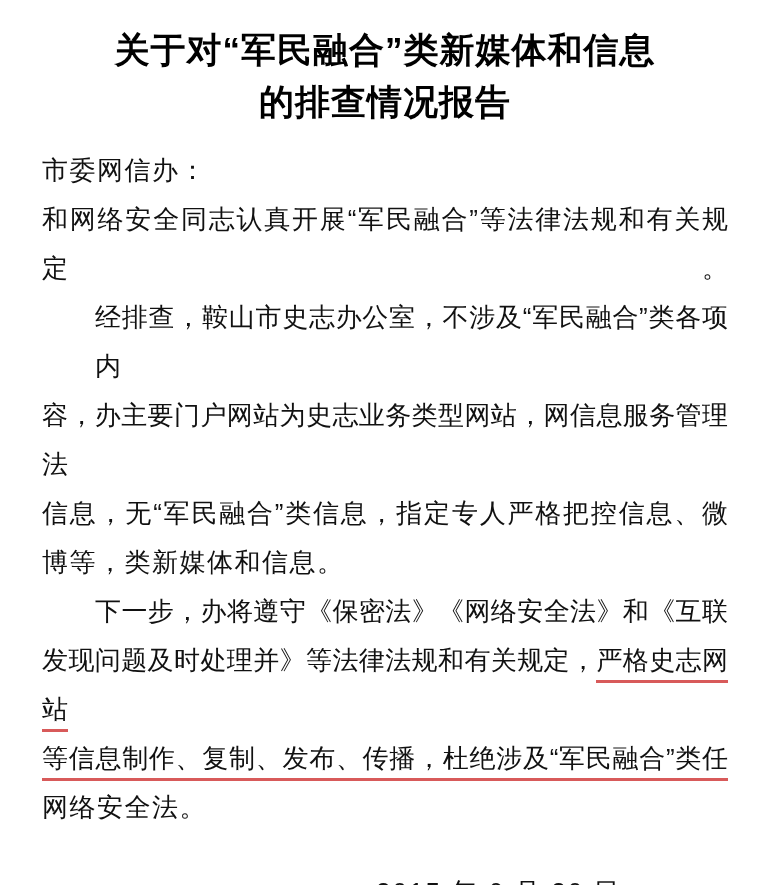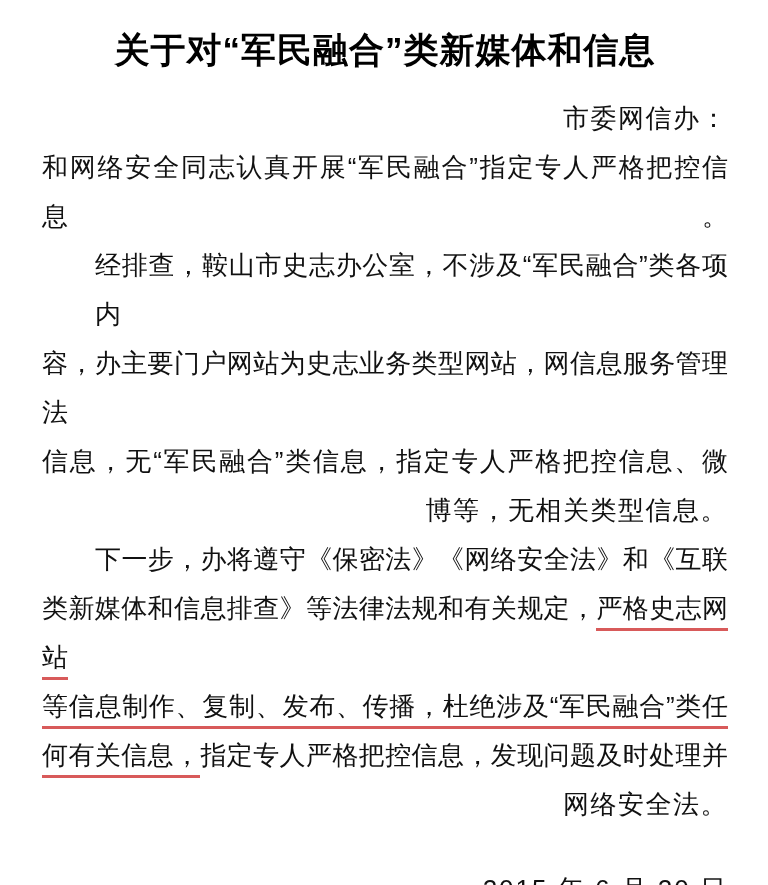--- a/index.html
+++ b/index.html
@@ -25,21 +25,20 @@
     color: #000000;
   }
   .doc-body {
     margin-top: 18px;
     font-size: 26px;
     line-height: 49px;
   }
   .line {
     letter-spacing: 1.5px;
     min-height: 49px;
-    text-align: right;
   }
   .line.stretch {
     letter-spacing: 0;
     text-align: justify;
     text-align-last: justify;
     -moz-text-align-last: justify;
     text-justify: inter-character;
   }
   .line.indent { padding-left: 53px; }
   .seg-ul {
@@ -49,40 +48,40 @@
   .spacer { height: 36px; }
   .sig-line  { margin-left: 320px; letter-spacing: 2px; }
   .date-line { margin-left: 334px; letter-spacing: 2px; }
 </style>
 </head>
 <body style="--ul-color: #d85a5a;">
 
 <div class="page">
   <div class="doc-title">
     <div>关于对“军民融合”类新媒体和信息</div>
+    <div>的排查情况报告</div>
   </div>
 
   <div class="doc-body">
     <div class="line">市委网信办：</div>
 
     <div>
         <div>
-          <div class="line stretch"><span class="seg">和网络安全同志认真开展“军民融合”指定专人严格把控信息。</span></div>
+          <div class="line stretch"><span class="seg">和网络安全同志认真开展“军民融合”等法律法规和有关规定。</span></div>
         </div>
         <div>
           <div class="line indent stretch"><span class="seg">经排查，鞍山市史志办公室，不涉及“军民融合”类各项内</span></div>
           <div class="line stretch"><span class="seg">容，办主要门户网站为史志业务类型网站，网信息服务管理法</span></div>
           <div class="line stretch"><span class="seg">信息，无“军民融合”类信息，指定专人严格把控信息、微</span></div>
-          <div class="line"><span class="seg">博等，无相关类型信息。</span></div>
+          <div class="line"><span class="seg">博等，类新媒体和信息。</span></div>
         </div>
         <div>
           <div class="line indent stretch"><span class="seg">下一步，办将遵守《保密法》《网络安全法》和《互联</span></div>
-          <div class="line stretch"><span class="seg">类新媒体和信息排查》等法律法规和有关规定，</span><span class="seg-ul">严格史志网站</span></div>
+          <div class="line stretch"><span class="seg">发现问题及时处理并》等法律法规和有关规定，</span><span class="seg-ul">严格史志网站</span></div>
           <div class="line stretch"><span class="seg-ul">等信息制作、复制、发布、传播，杜绝涉及“军民融合”类任</span></div>
-          <div class="line stretch"><span class="seg-ul">何有关信息，</span><span class="seg">指定专人严格把控信息，发现问题及时处理并</span></div>
           <div class="line"><span class="seg">网络安全法。</span></div>
         </div>
       </div>
 
     <div class="spacer"></div>
 
     <div class="line date-line">2015 年 6 月 20 日</div>
   </div>
 </div>
 

